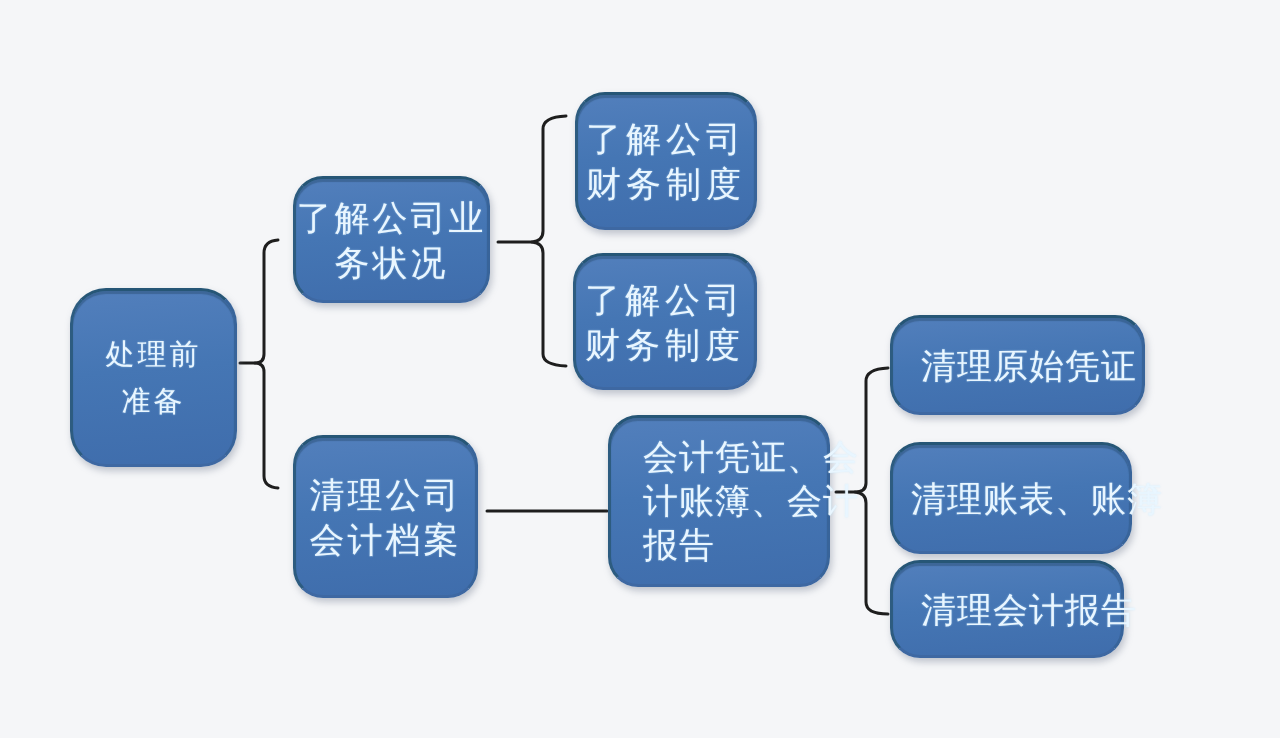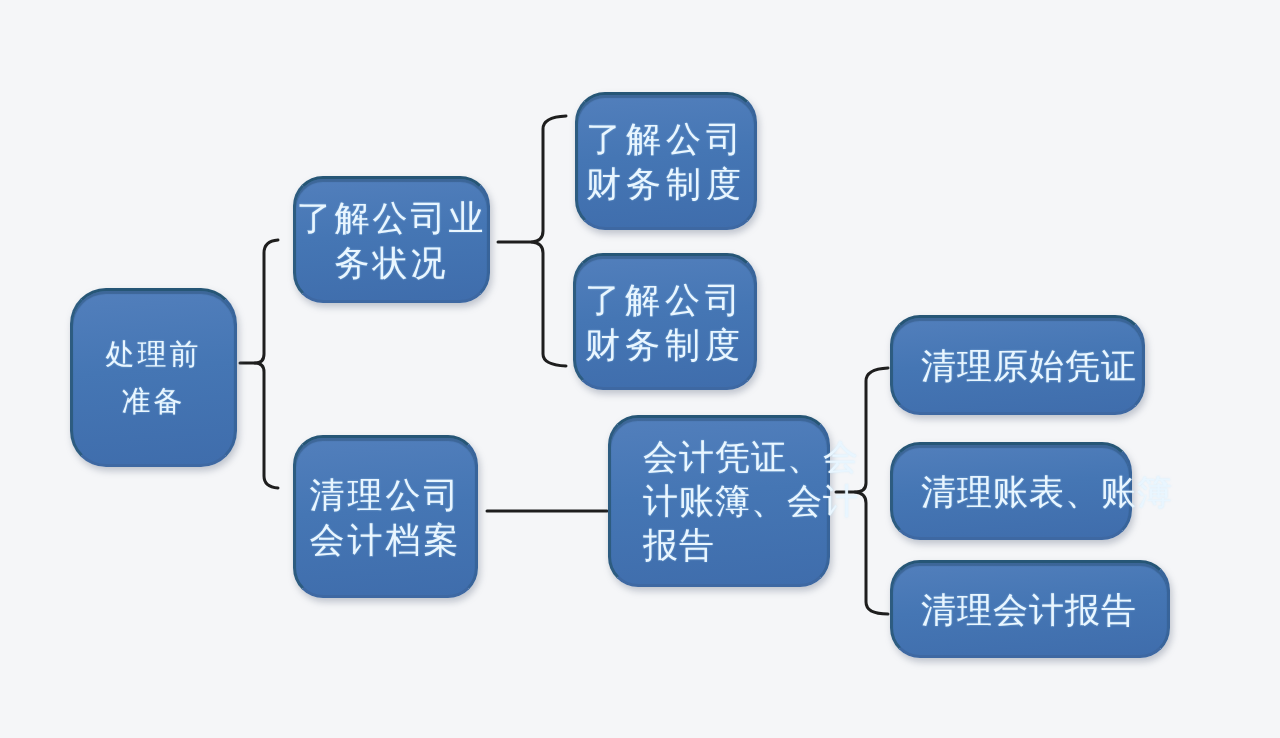--- a/index.html
+++ b/index.html
@@ -49,22 +49,22 @@
   }
   .node .line { white-space: nowrap; }
   
   .n0 { left: 70px;  top: 288px; width: 167px; height: 179px; border-radius: 36px; font-size: 29px; line-height: 47px; }
   .n1 { left: 293px; top: 176px; width: 197px; height: 127px; }
   .n2 { left: 575px; top: 92px;  width: 182px; height: 138px; letter-spacing: 5px; }
   .n3 { left: 573px; top: 253px; width: 184px; height: 137px; letter-spacing: 5px; }
   .n4 { left: 293px; top: 435px; width: 185px; height: 163px; }
   .n5 { left: 608px; top: 415px; width: 222px; height: 172px; align-items: flex-start; padding-left: 32px; line-height: 44px; letter-spacing: 1px; }
   .n6 { left: 890px; top: 315px; width: 255px; height: 100px; align-items: flex-start; padding-left: 28px; letter-spacing: 1px; }
-  .n7 { left: 890px; top: 442px; width: 242px; height: 98px;  align-items: flex-start; padding-left: 28px; letter-spacing: 1px; }
-  .n8 { left: 890px; top: 560px; width: 280px; height: 98px;  align-items: flex-start; padding-left: 28px; letter-spacing: 1px; }
+  .n7 { left: 890px; top: 442px; width: 242px; height: 112px;  align-items: flex-start; padding-left: 18px; letter-spacing: 1px; }
+  .n8 { left: 890px; top: 560px; width: 234px; height: 98px;  align-items: flex-start; padding-left: 28px; letter-spacing: 1px; }
 </style>
 </head>
 <body>
 
 <div class="canvas">
 
   <svg class="connectors" viewBox="0 0 1280 738">
 
     <path d="M240,363 L255,363"></path>
     <path d="M278,240 Q264,241 264,253 L264,354 Q264,363 255,363 Q264,363 264,372 L264,476 Q264,487 278,488"></path>

